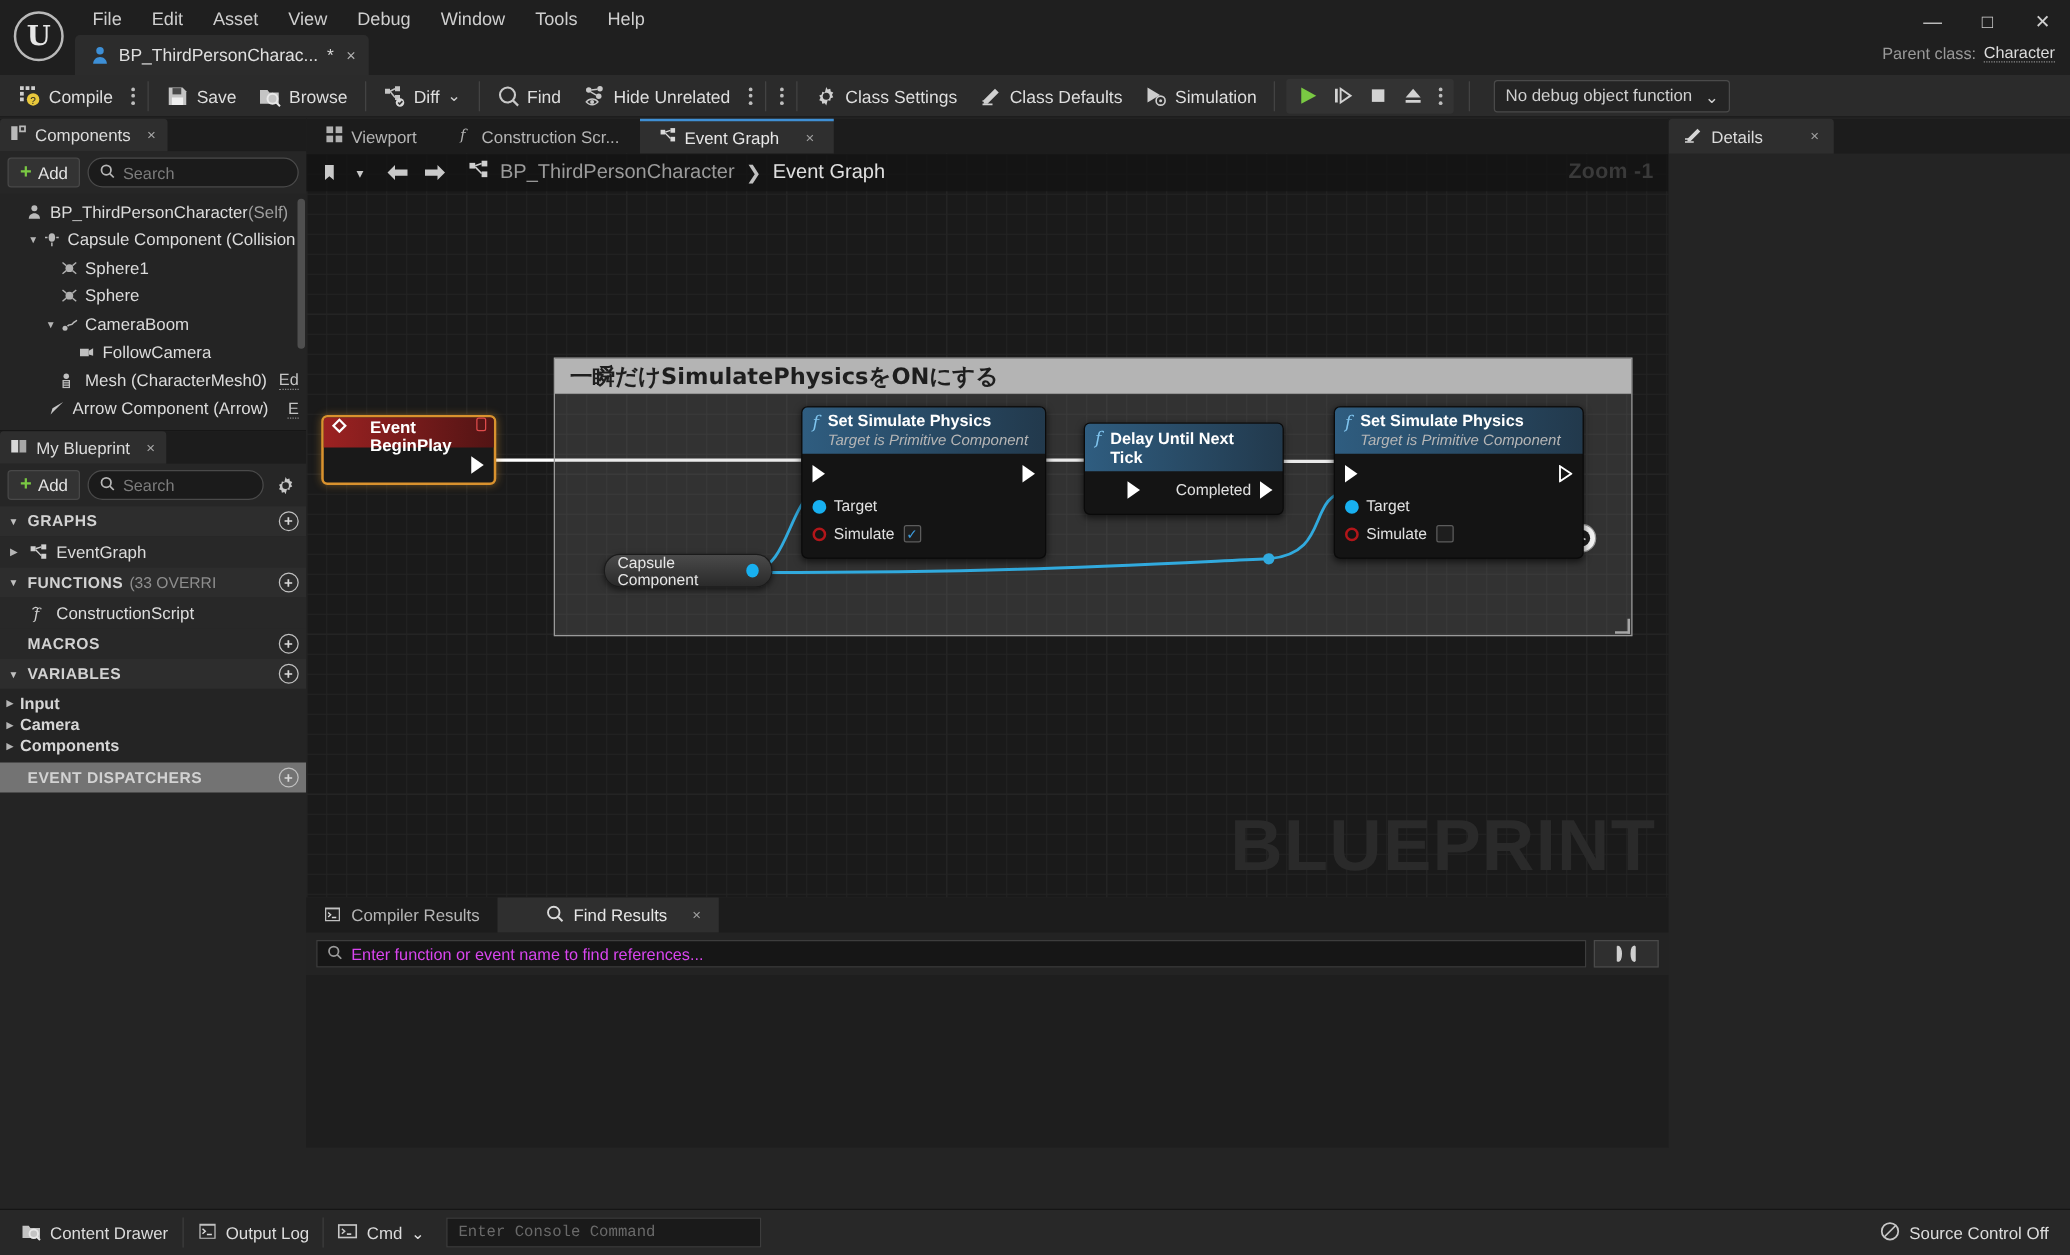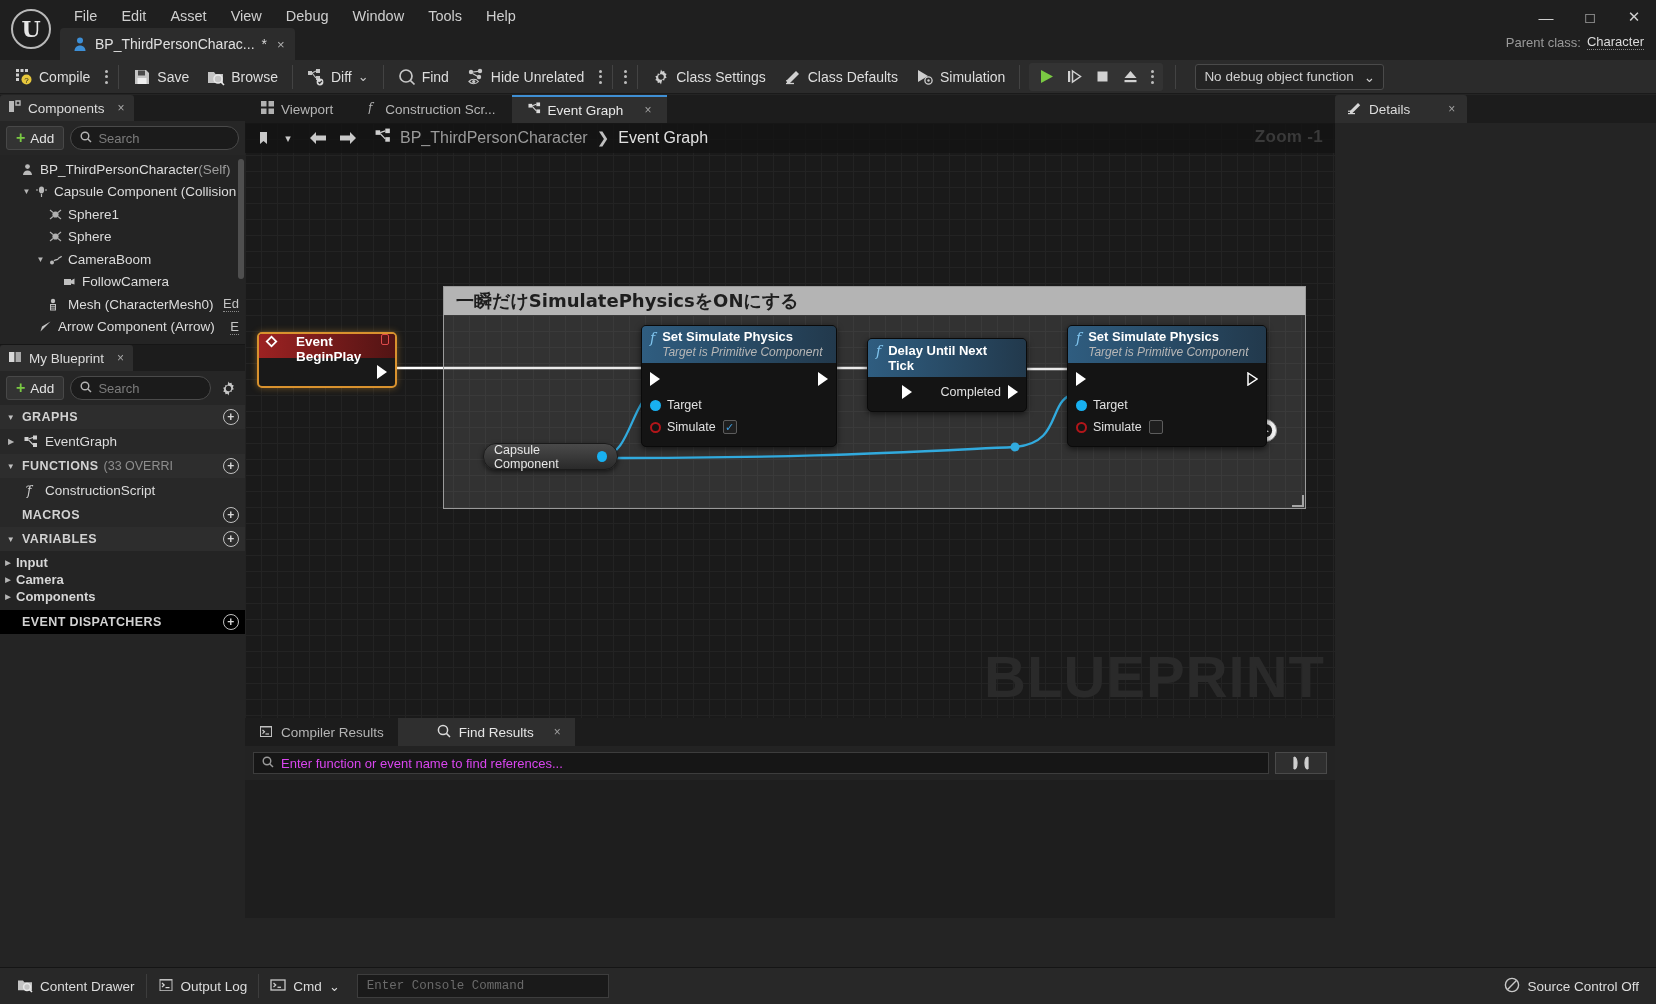--- a/index.html
+++ b/index.html
@@ -797,21 +797,21 @@
       <div class="var-row">
         <span class="arrow">▶</span>
         <span>Camera</span>
       </div>
       <div class="var-row">
         <span class="arrow">▶</span>
         <span>Components</span>
       </div>
     </div>
 
-    <div class="section-row" style="background:#000000;">
+    <div class="section-row" style="background:#737373;">
       <span class="arrow"></span>
       <span>EVENT DISPATCHERS</span>
       <span class="plus-circle">+</span>
     </div>
   </div>
 
   <div class="graph-col">
     <div class="graph-tabbar">
       <div class="gt">
         <span>

